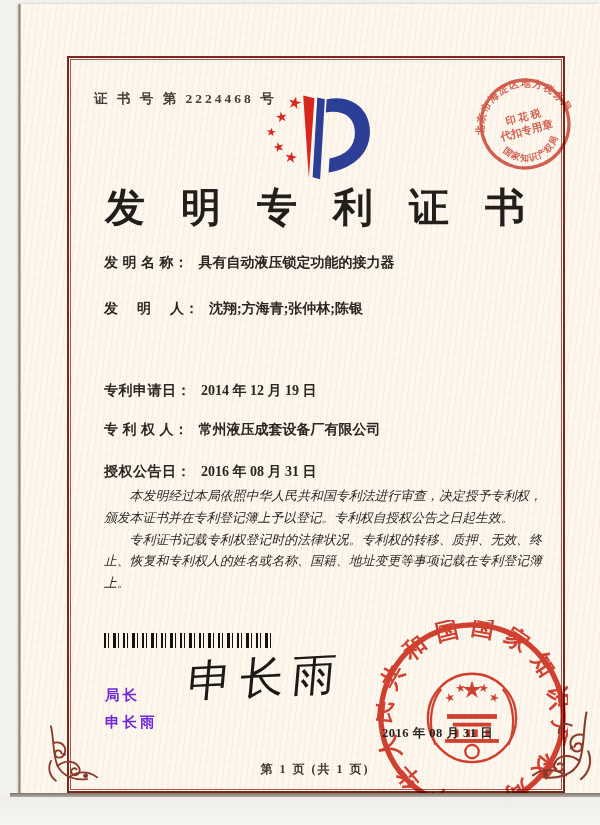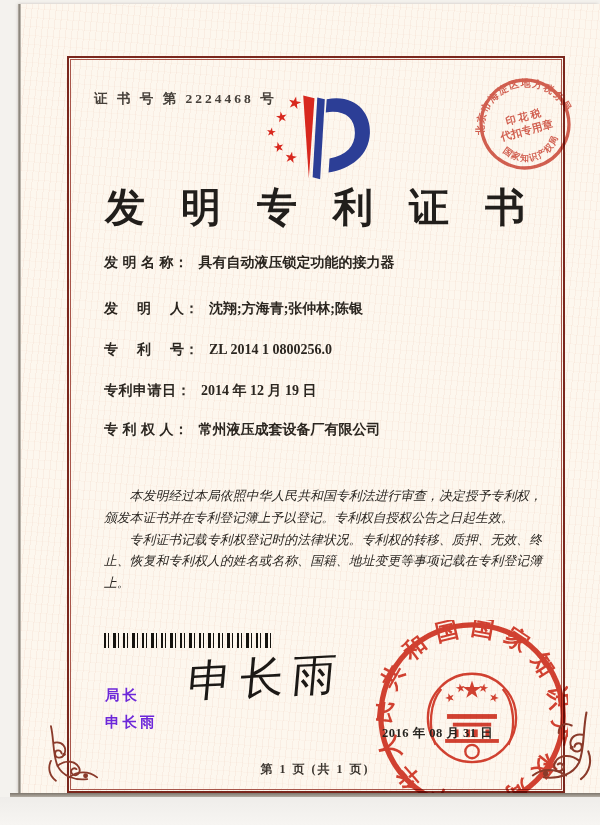--- a/index.html
+++ b/index.html
@@ -159,28 +159,28 @@
     </svg>
 
     <div class="title">发 明 专 利 证 书</div>
 
     <div class="field f1">
       <span class="lab">发 明 名 称：</span><span class="val">具有自动液压锁定功能的接力器</span>
     </div>
     <div class="field f2">
       <span class="lab">发　 明　 人：</span><span class="val">沈翔;方海青;张仲林;陈银</span>
     </div>
-    <div class="field f3">
-      <span class="lab">专　 利　 号：</span><span class="val">ZL 2014 1 0800256.0</span>
-    </div>
     <div class="field f4">
       <span class="lab">专利申请日：</span><span class="val">2014 年 12 月 19 日</span>
     </div>
     <div class="field f5">
       <span class="lab">专 利 权 人：</span><span class="val">常州液压成套设备厂有限公司</span>
+    </div>
+    <div class="field f6">
+      <span class="lab">授权公告日：</span><span class="val">2016 年 08 月 31 日</span>
     </div>
 
     <div class="bodytext">
       <p>本发明经过本局依照中华人民共和国专利法进行审查，决定授予专利权，颁发本证书并在专利登记簿上予以登记。专利权自授权公告之日起生效。</p>
       <p>专利证书记载专利权登记时的法律状况。专利权的转移、质押、无效、终止、恢复和专利权人的姓名或名称、国籍、地址变更等事项记载在专利登记簿上。</p>
     </div>
 
     <div class="barcode"></div>
 
     <div class="official o1">局长</div>

